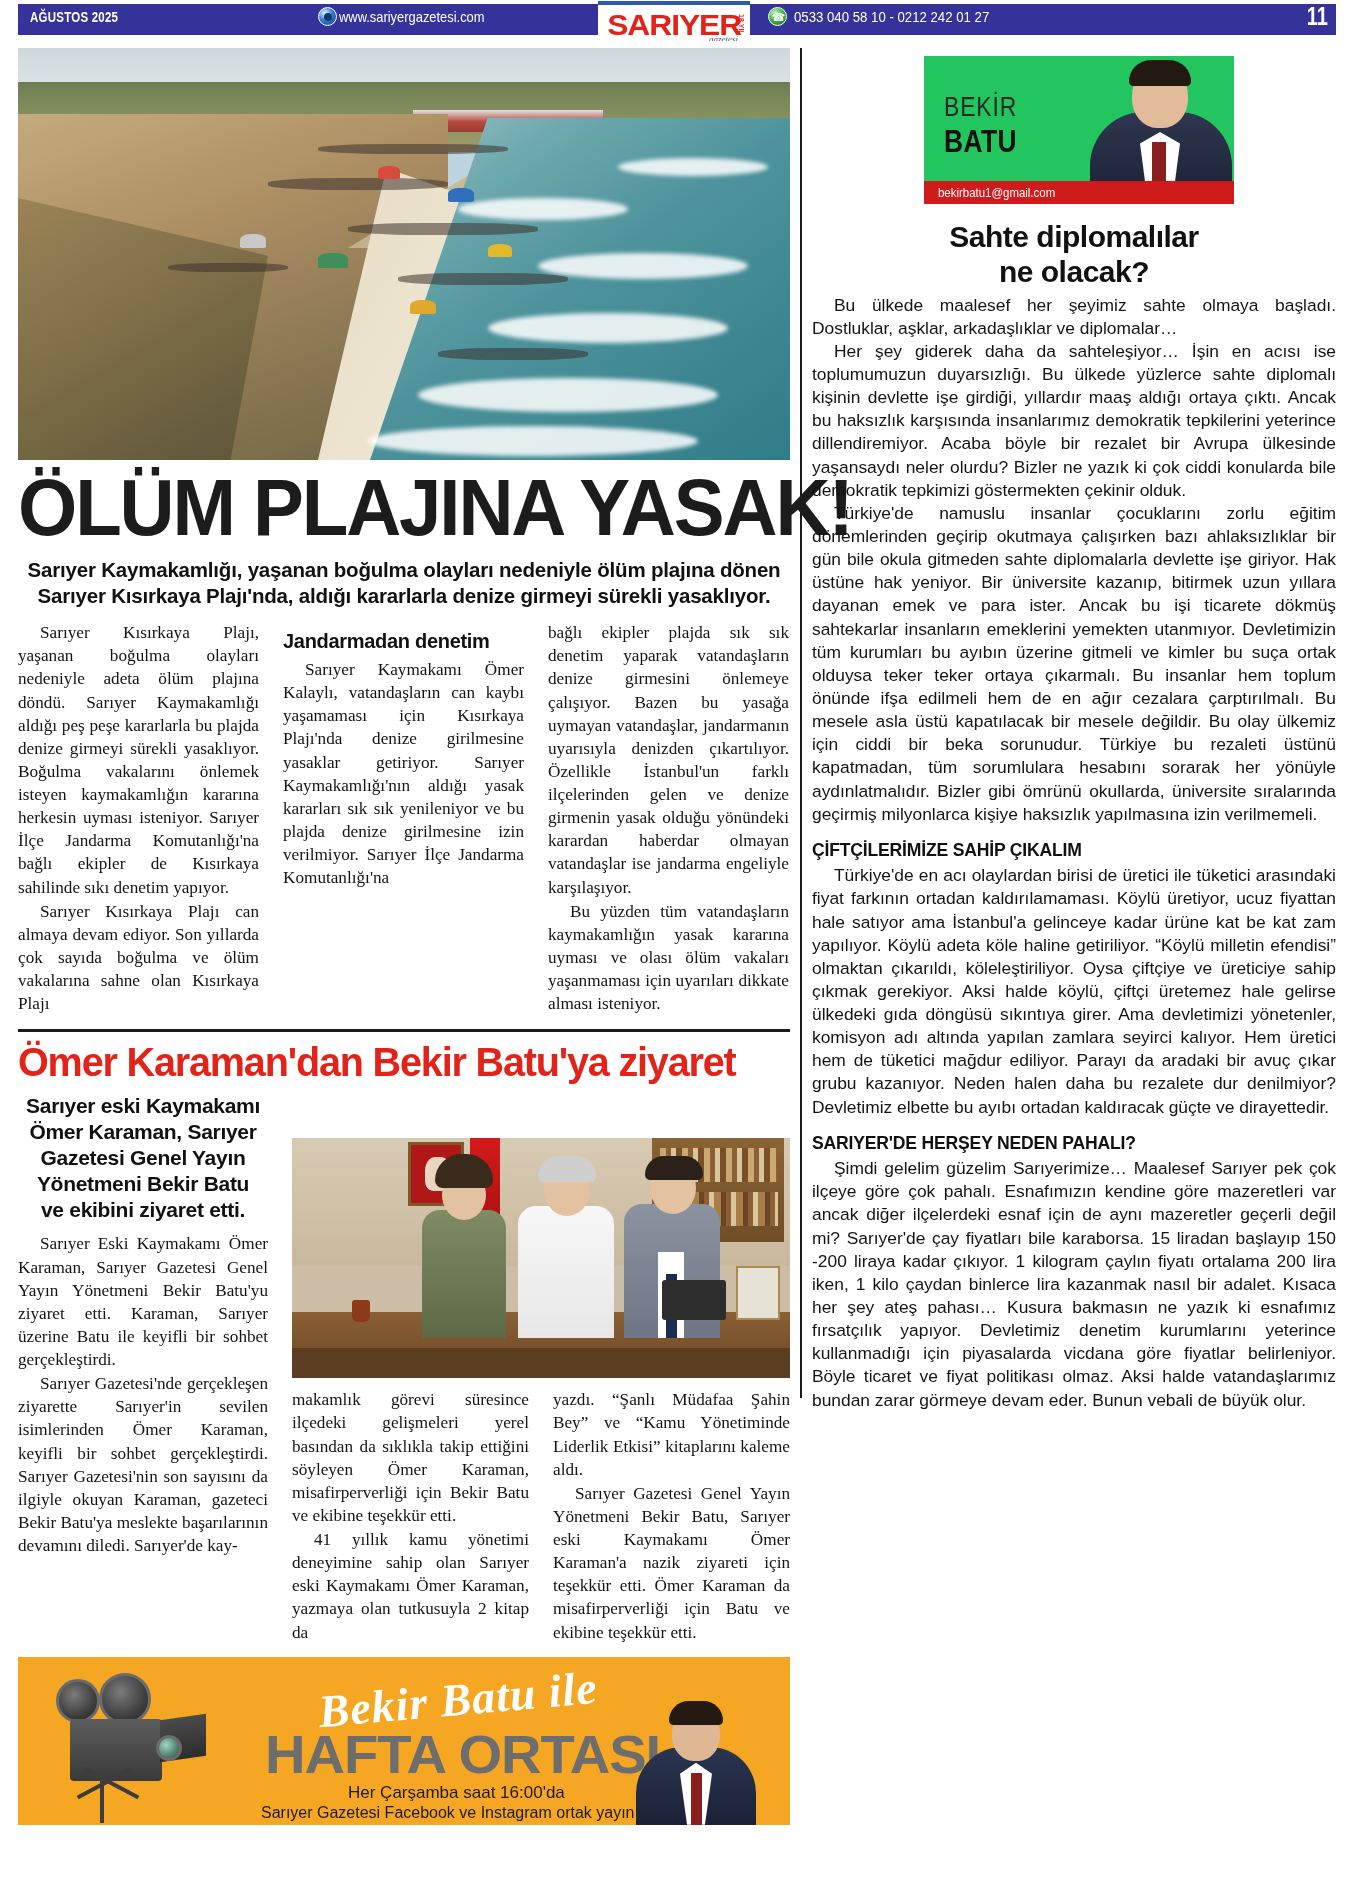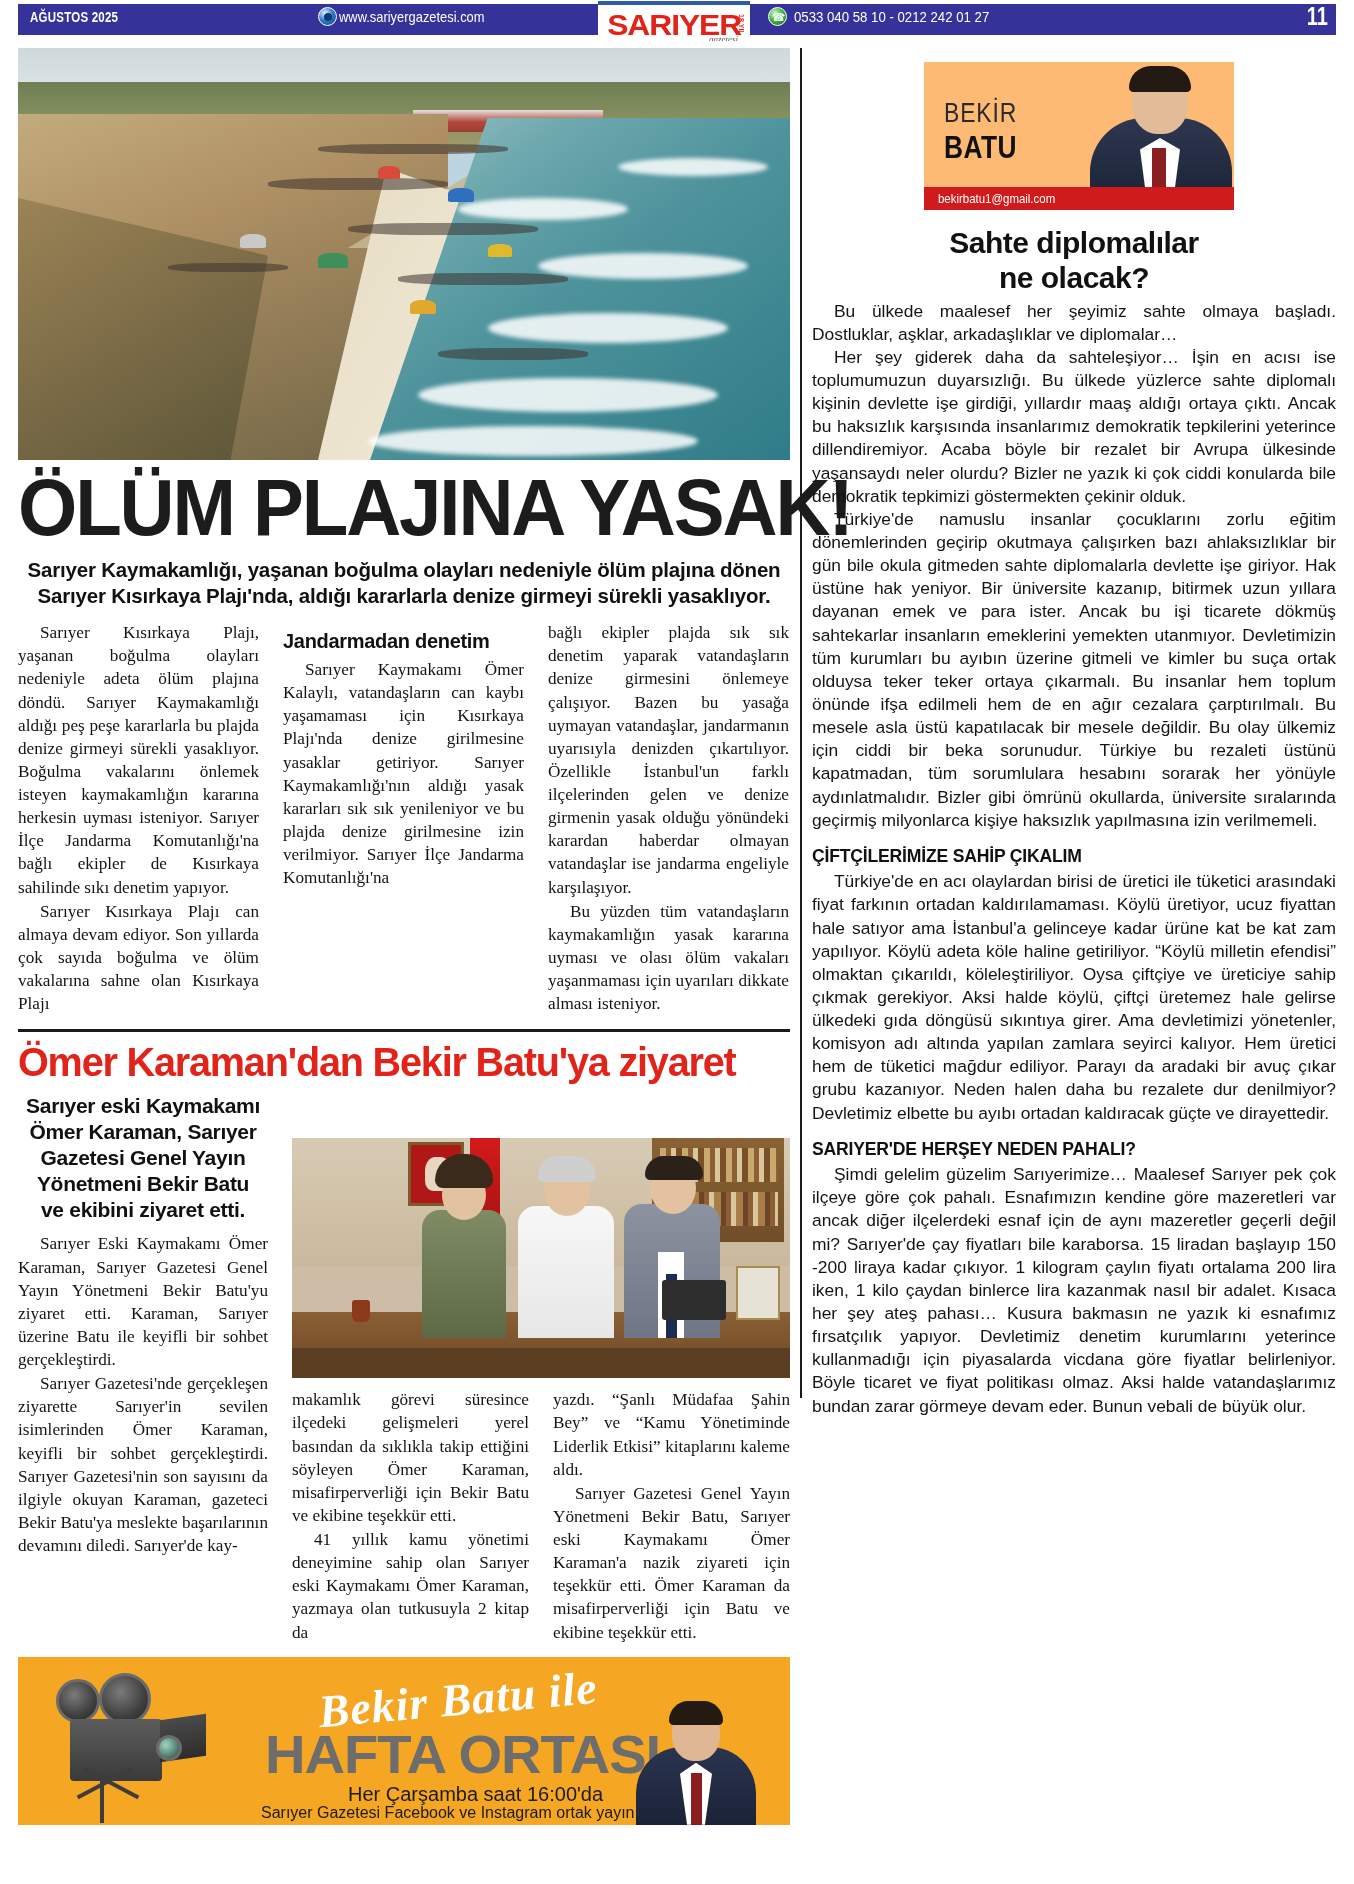--- a/index.html
+++ b/index.html
@@ -430,21 +430,21 @@
     font-weight: bold;
     font-size: 54px;
     color: #6d6d6d;
     letter-spacing: -1px;
     transform: scaleX(1.04);
     transform-origin: left center;
   }
   .ad-l1 {
     position:absolute; left:330px; top:126px;
     font-family: "Liberation Sans", sans-serif;
-    font-size: 20px; color:#1c1c1c;text-align:right;
+    font-size: 17px; color:#1c1c1c;text-align:right;
   }
   .ad-l2 {
     position:absolute; left:243px; top:147px;
     font-family: "Liberation Sans", sans-serif;
     font-size: 16px; color:#1c1c1c;
   }
   .ad-portrait {
     position:absolute; right:34px; bottom:0; width:120px; height:126px;
   }
   .apo-body {
@@ -469,22 +469,22 @@
   .apo-hair {
     position:absolute; left:33px; bottom:100px; width:54px; height:24px;
     border-radius: 26px 26px 6px 6px;
     background:#241a12;
   }
 
   
   .author-box {
     position: relative;
     width: 310px; height: 148px;
-    margin: 24px 0 0 112px;
-    background: #fdba74;
+    margin: 18px 0 0 112px;
+    background: #22c55e;
     overflow: hidden;
   }
   .ab-name1 {
     position:absolute; left:20px; top:36px;
     font-family: "Liberation Sans", sans-serif;
     font-size: 27px; color:#2a2a2a; letter-spacing:1px;
     transform: scaleX(.85); transform-origin:left center;
   }
   .ab-name2 {
     position:absolute; left:20px; top:68px;

